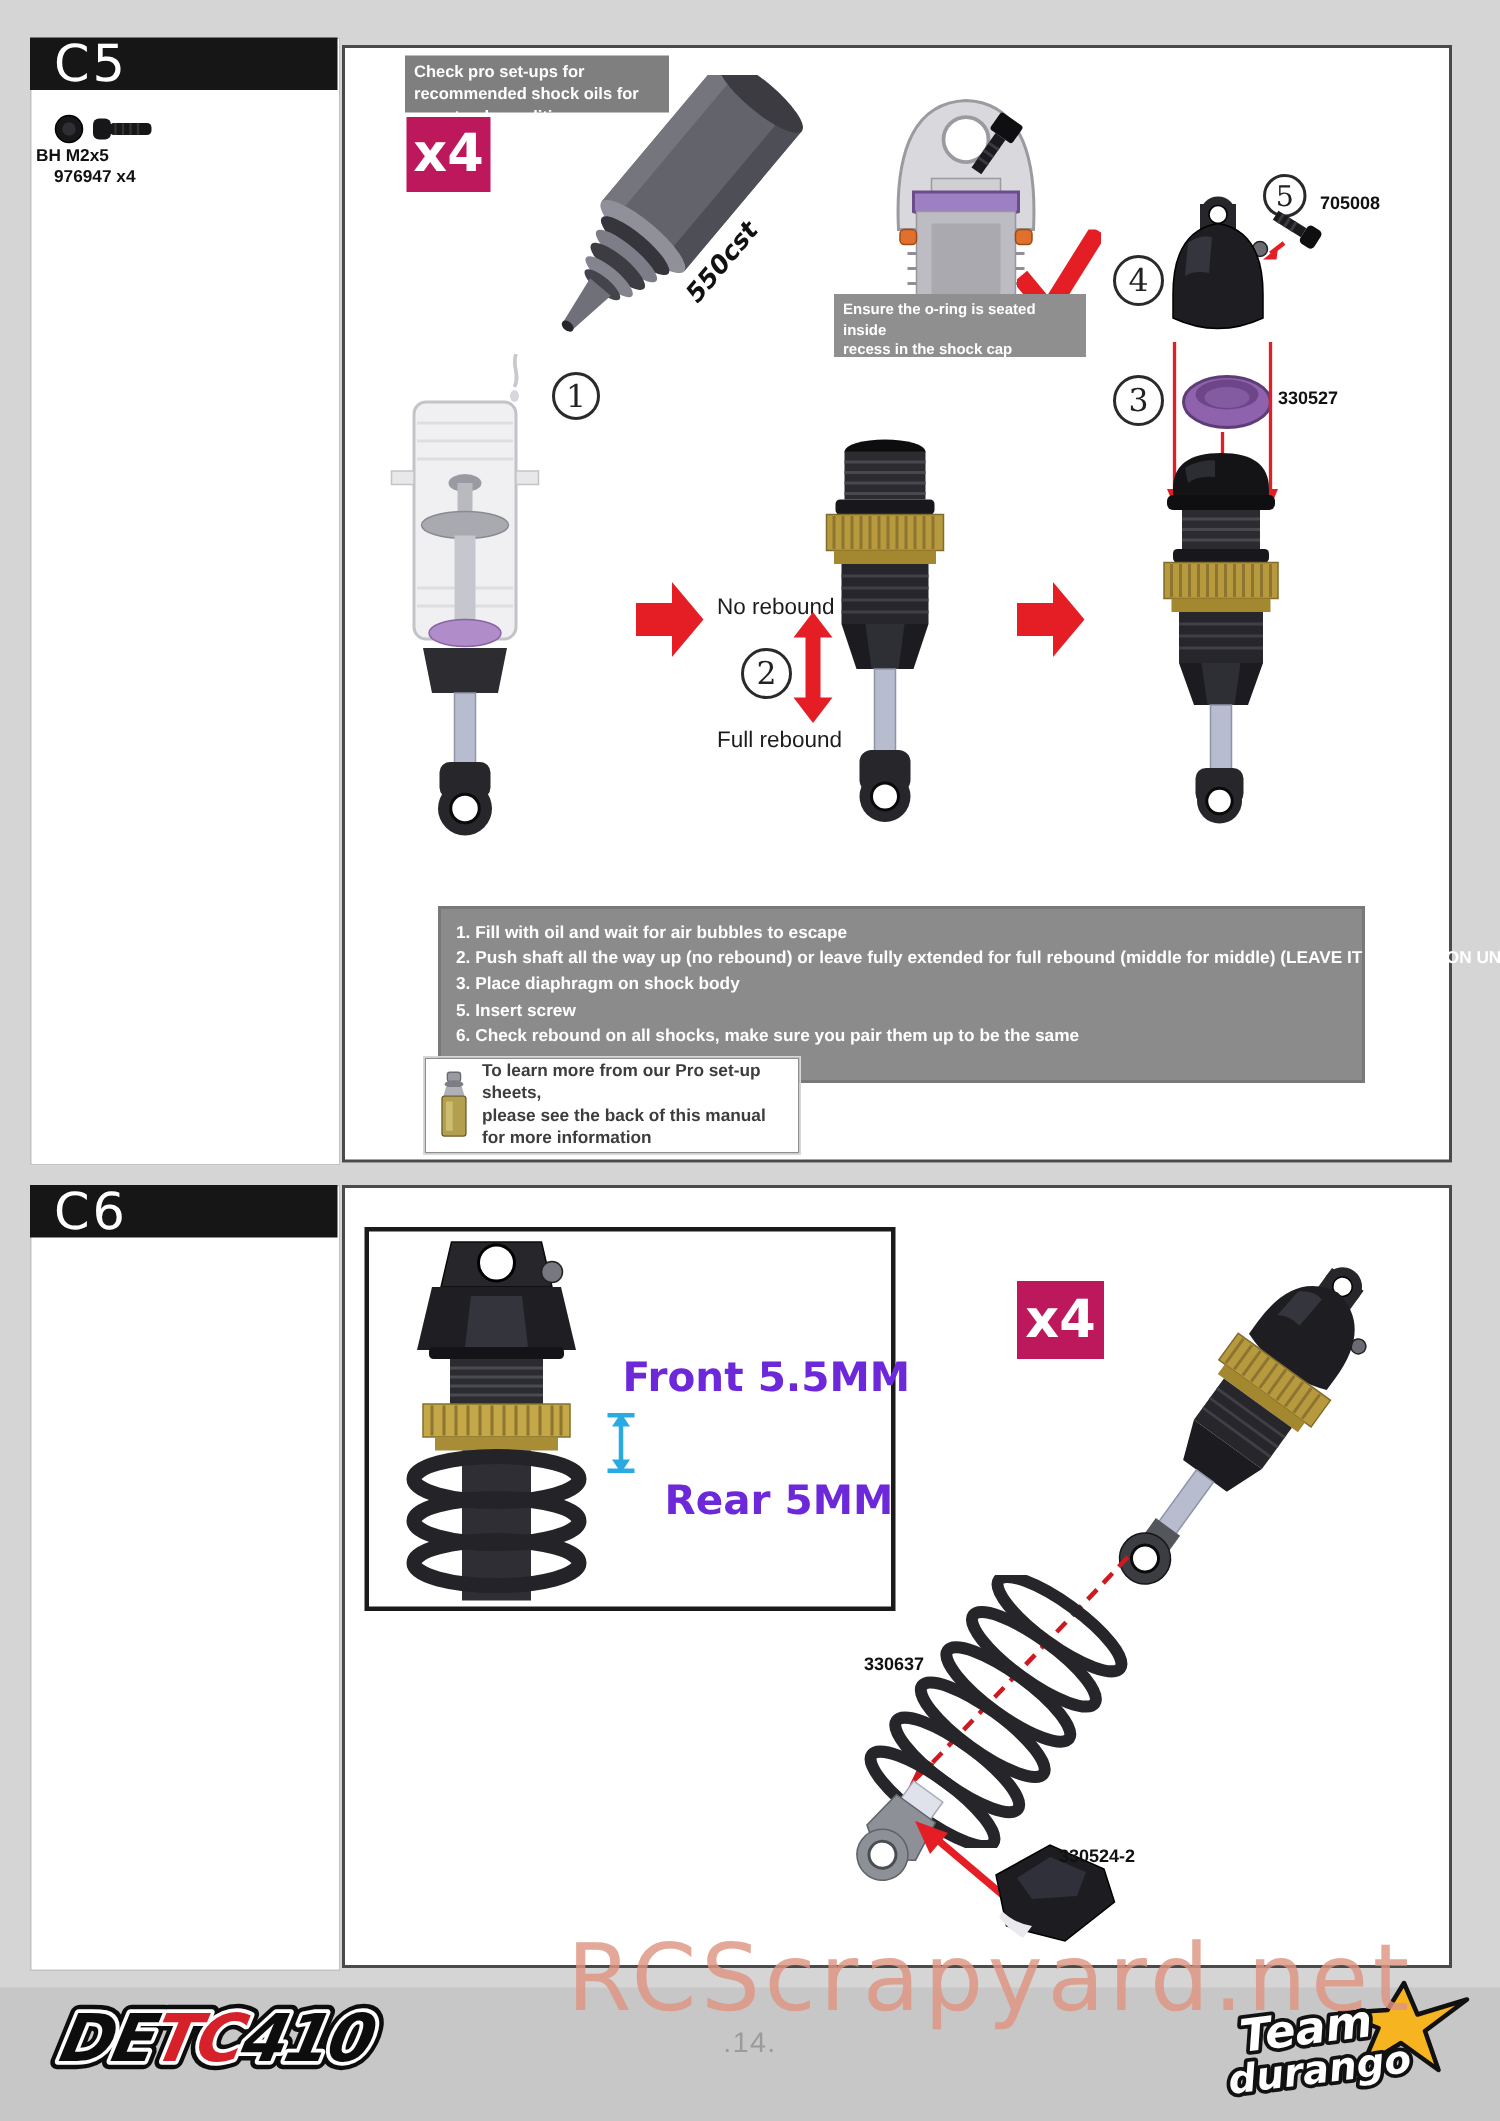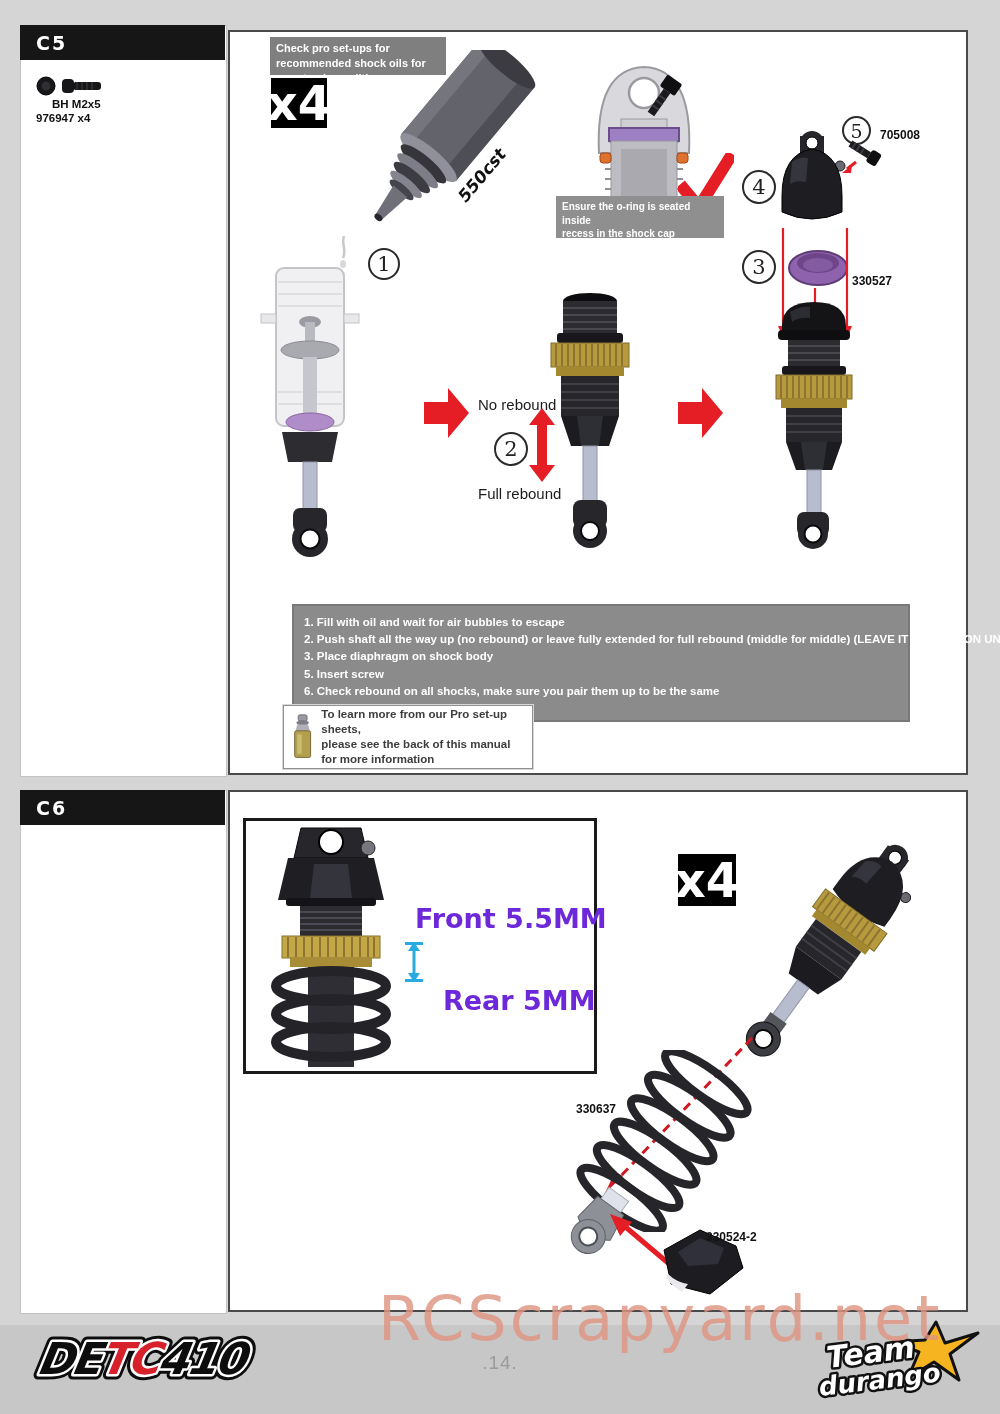--- a/index.html
+++ b/index.html
@@ -1,22 +1,22 @@
 <!DOCTYPE html>
 <html><head>
 <meta charset="utf-8">
 <style>
   html,body{margin:0;padding:0;}
   body{width:1000px;height:1414px;background:#d5d5d5;font-family:"Liberation Sans",sans-serif;position:relative;overflow:hidden;}
   .abs{position:absolute;}
   .strip{background:#fff;border:1px solid #c2c2c2;}
-  .banner{background:#161616;color:#fff;font-weight:700;font-size:19px;letter-spacing:2px;display:flex;align-items:center;padding-left:16px;box-sizing:border-box;font-family:"DejaVu Sans",sans-serif;}
+  .banner{background:#161616;color:#fff;font-weight:400;font-size:34px;letter-spacing:2px;display:flex;align-items:center;padding-left:16px;box-sizing:border-box;font-family:"DejaVu Sans",sans-serif;}
   .panel{background:#fff;border:2px solid #4a4a4a;box-sizing:border-box;}
   .graybox{background:#7f7f7f;color:#fff;font-weight:bold;font-size:11px;line-height:1.35;padding:4px 6px;box-sizing:border-box;}
-  .qty{background:#000000;color:#fff;font-weight:900;font-size:48px;display:flex;align-items:center;justify-content:center;font-family:"DejaVu Sans",sans-serif;}
+  .qty{background:#be185d;color:#fff;font-weight:900;font-size:35px;display:flex;align-items:center;justify-content:center;font-family:"DejaVu Sans",sans-serif;}
   .circ{width:32px;height:32px;border:2px solid #2a2a2a;border-radius:50%;background:#fff;display:flex;align-items:center;justify-content:center;font:400 21px "DejaVu Serif",serif;color:#222;box-sizing:border-box;}
   .partnum{font-weight:bold;font-size:12px;color:#111;}
   .plainlabel{font-size:15px;color:#1c1c1c;}
   .instr{background:#8b8b8b;border:2px solid #797979;box-sizing:border-box;padding:8px 10px;}
   .instr div{color:#fff;font-weight:bold;font-size:11.5px;line-height:17.2px;white-space:nowrap;}
   .pronote{background:#fff;border:1px solid #8f8f8f;outline:1px solid #d8d8d8;box-sizing:border-box;display:flex;align-items:center;gap:8px;padding:4px 8px;}
   .pronote .txt div{color:#3d3d3d;font-weight:bold;font-size:11.5px;line-height:15px;}
   .measure{font-weight:900;font-size:27px;color:#6d28d9;font-family:"DejaVu Sans",sans-serif;}
   .watermark{font-family:"DejaVu Sans",sans-serif;font-size:62px;color:#df9582;opacity:.82;letter-spacing:3px;white-space:nowrap;z-index:60;}
   .footerbar{background:#c7c7c7;}
@@ -37,21 +37,21 @@
     <circle cx="10" cy="10" r="4.5" fill="#2e2e33"></circle>
 </svg>
 <svg class="abs" style="left:62px;top:76px;" width="42" height="20" viewBox="0 0 42 20">
   <rect x="0" y="3" width="12" height="14" rx="4" fill="#17171a"></rect>
   <rect x="11" y="6" width="28" height="8" rx="3" fill="#17171a"></rect>
   <line x1="15" y1="6" x2="15" y2="14" stroke="#333" stroke-width="1.5"></line>
     <line x1="20" y1="6" x2="20" y2="14" stroke="#333" stroke-width="1.5"></line>
     <line x1="25" y1="6" x2="25" y2="14" stroke="#333" stroke-width="1.5"></line>
     <line x1="30" y1="6" x2="30" y2="14" stroke="#333" stroke-width="1.5"></line>
 </svg>
-<div class="abs partnum" style="left:52px;top:98px;font-size:11.5px;">BH M2x5</div>
+<div class="abs partnum" style="left:24px;top:98px;font-size:11.5px;">BH M2x5</div>
 <div class="abs partnum" style="left:36px;top:112px;font-size:11.5px;">976947 x4</div>
 
 <div class="abs panel" style="left:228px;top:30px;width:740px;height:745px;"></div>
 
 <div class="abs graybox" style="left:270px;top:37px;width:176px;height:38px;">Check pro set-ups for recommended shock oils for your track conditions</div>
 <div class="abs qty" style="left:271px;top:78px;width:56px;height:50px;">x4</div>
 
 <svg class="abs" style="left:330px;top:50px;" width="210" height="200" viewBox="0 0 210 200">
   <g transform="translate(105,100) rotate(40)">
     <rect x="-36" y="-112" width="72" height="122" fill="#63636b"></rect>
@@ -162,21 +162,21 @@
   <path d="M22,32 Q30,26 38,28 L36,52 Q26,50 20,54 Z" fill="#35353d"></path>
 </svg>
 <div class="abs circ" style="left:742px;top:250px;width:34px;height:34px;">
     <span>3</span>
   </div>
 <svg class="abs" style="left:786px;top:244px;" width="64" height="48" viewBox="0 0 64 48">
   <ellipse cx="32" cy="24" rx="29" ry="17" fill="#8f62ad" stroke="#5e3d77" stroke-width="2"></ellipse>
   <ellipse cx="32" cy="19" rx="21" ry="10" fill="#6d4588"></ellipse>
   <ellipse cx="32" cy="21" rx="15" ry="7" fill="#835ba0"></ellipse>
 </svg>
-<div class="abs partnum" style="left:852px;top:258px;margin-top:16px;">330527</div>
+<div class="abs partnum" style="left:852px;top:258px;">330527</div>
 <svg class="abs" style="left:775px;top:228px;" width="85" height="118" viewBox="0 0 85 118">
   <g stroke="#e51e25" stroke-width="2.2">
     <line x1="8" y1="0" x2="8" y2="98"></line>
       <line x1="72" y1="0" x2="72" y2="98"></line>
       <line x1="40" y1="60" x2="40" y2="86"></line>
   </g>
   <polygon points="3,98 13,98 8,110" fill="#e51e25"></polygon>
   <polygon points="67,98 77,98 72,110" fill="#e51e25"></polygon>
   <polygon points="35,86 45,86 40,98" fill="#e51e25"></polygon>
 </svg>

